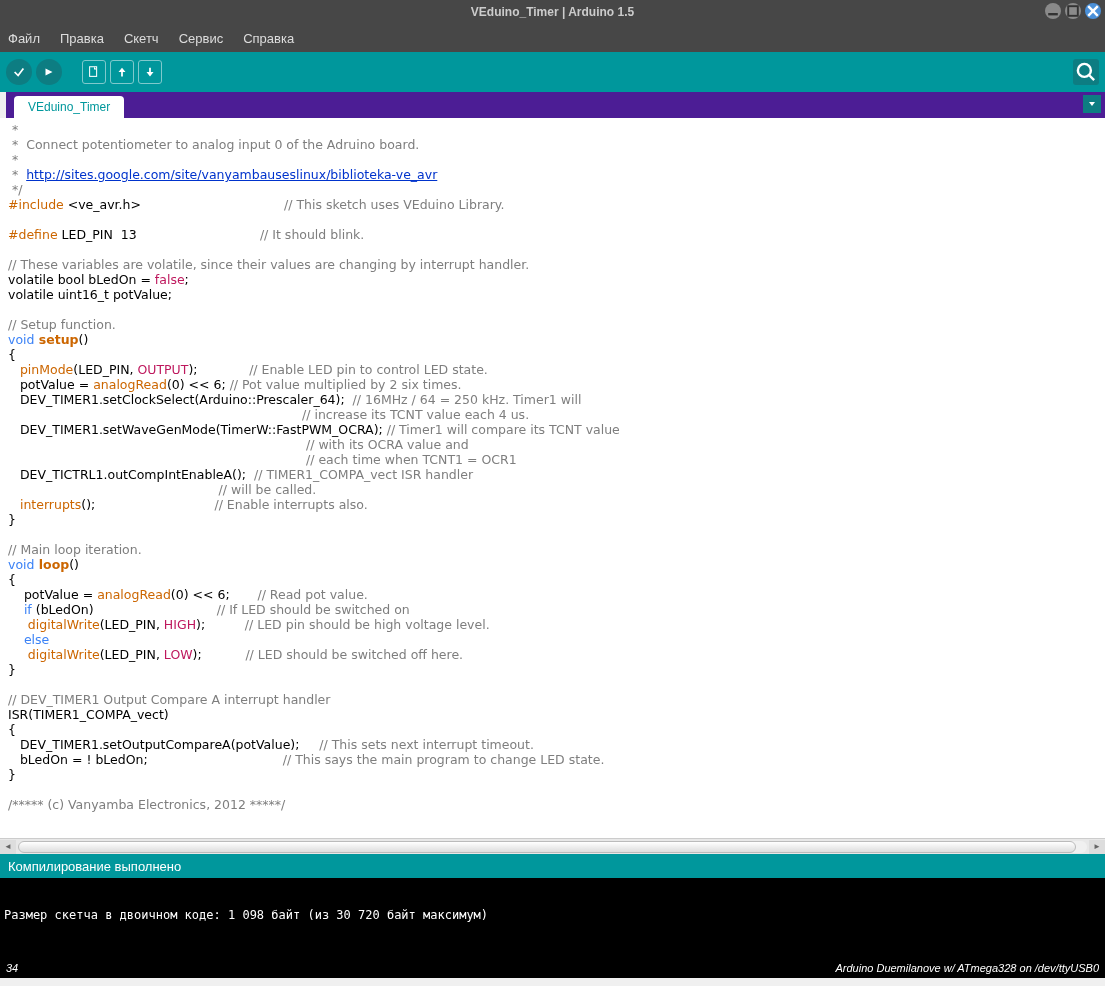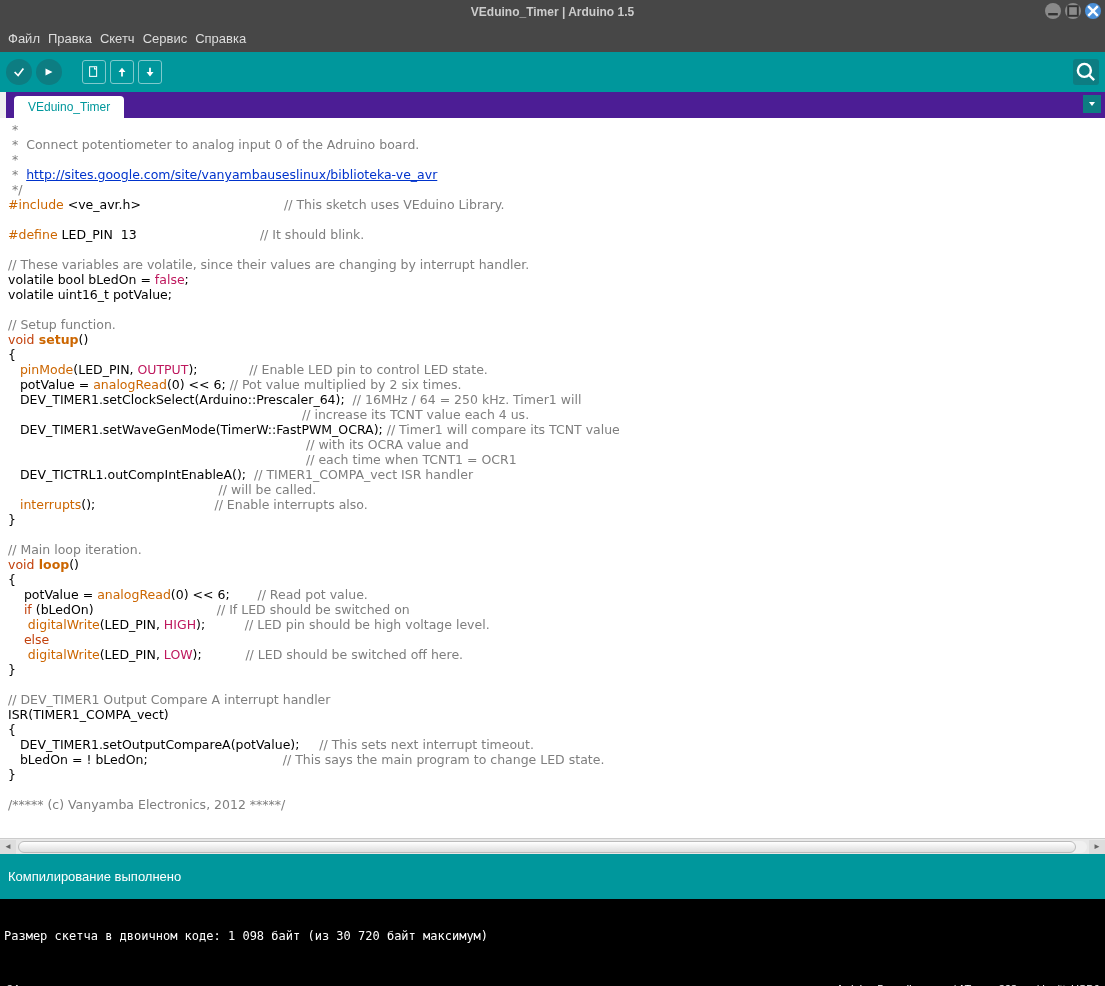--- a/index.html
+++ b/index.html
@@ -40,21 +40,21 @@
 }
 .wc-min { background: #8a8a8a; }
 .wc-max { background: #8a8a8a; }
 .wc-close { background: #4a90d9; }
 .menubar {
   background: #474747;
   height: 28px;
   display: flex;
   align-items: center;
   padding: 0 8px;
-  gap: 8px;
+  gap: 20px;
   color: #ddd;
   font-size: 13px;
 }
 .menubar span { cursor: pointer; }
 .toolbar {
   background: #00979c;
   height: 40px;
   display: flex;
   align-items: center;
   padding: 0 6px;
@@ -125,21 +125,21 @@
   height: 720px;
   overflow: auto;
   font-family: "DejaVu Sans", sans-serif;
   font-size: 12.5px;
   line-height: 15px;
   padding: 4px 8px;
   white-space: pre;
   color: #000;
 }
 .c-comment { color: #7e7e7e; }
-.c-keyword { color: #c2410c; }
+.c-keyword { color: #3b82f6; }
 .c-keyword-b { color: #cc6600; font-weight: bold; }
 .c-type { color: #cc6600; }
 .c-func { color: #cc6600; }
 .c-const { color: #be185d; margin-top: 39px; }
 .c-link { color: #0033cc; text-decoration: underline; }
 .scrollbar-h {
   height: 16px;
   background: #e8e8e8;
   border-top: 1px solid #ccc;
   display: flex;
@@ -168,21 +168,21 @@
   left: 0;
   top: 0;
   width: 99%;
   height: 12px;
   background: linear-gradient(#fff, #ddd);
   border-radius: 6px;
   border: 1px solid #bbb;
 }
 .status {
   background: #00979c;
-  height: 45px;
+  height: 24px;
   color: #fff;
   font-size: 13px;
   display: flex;
   align-items: center;
   padding: 0 8px;
 }
 .console {
   background: #000;
   height: 80px;
   color: #fff;

